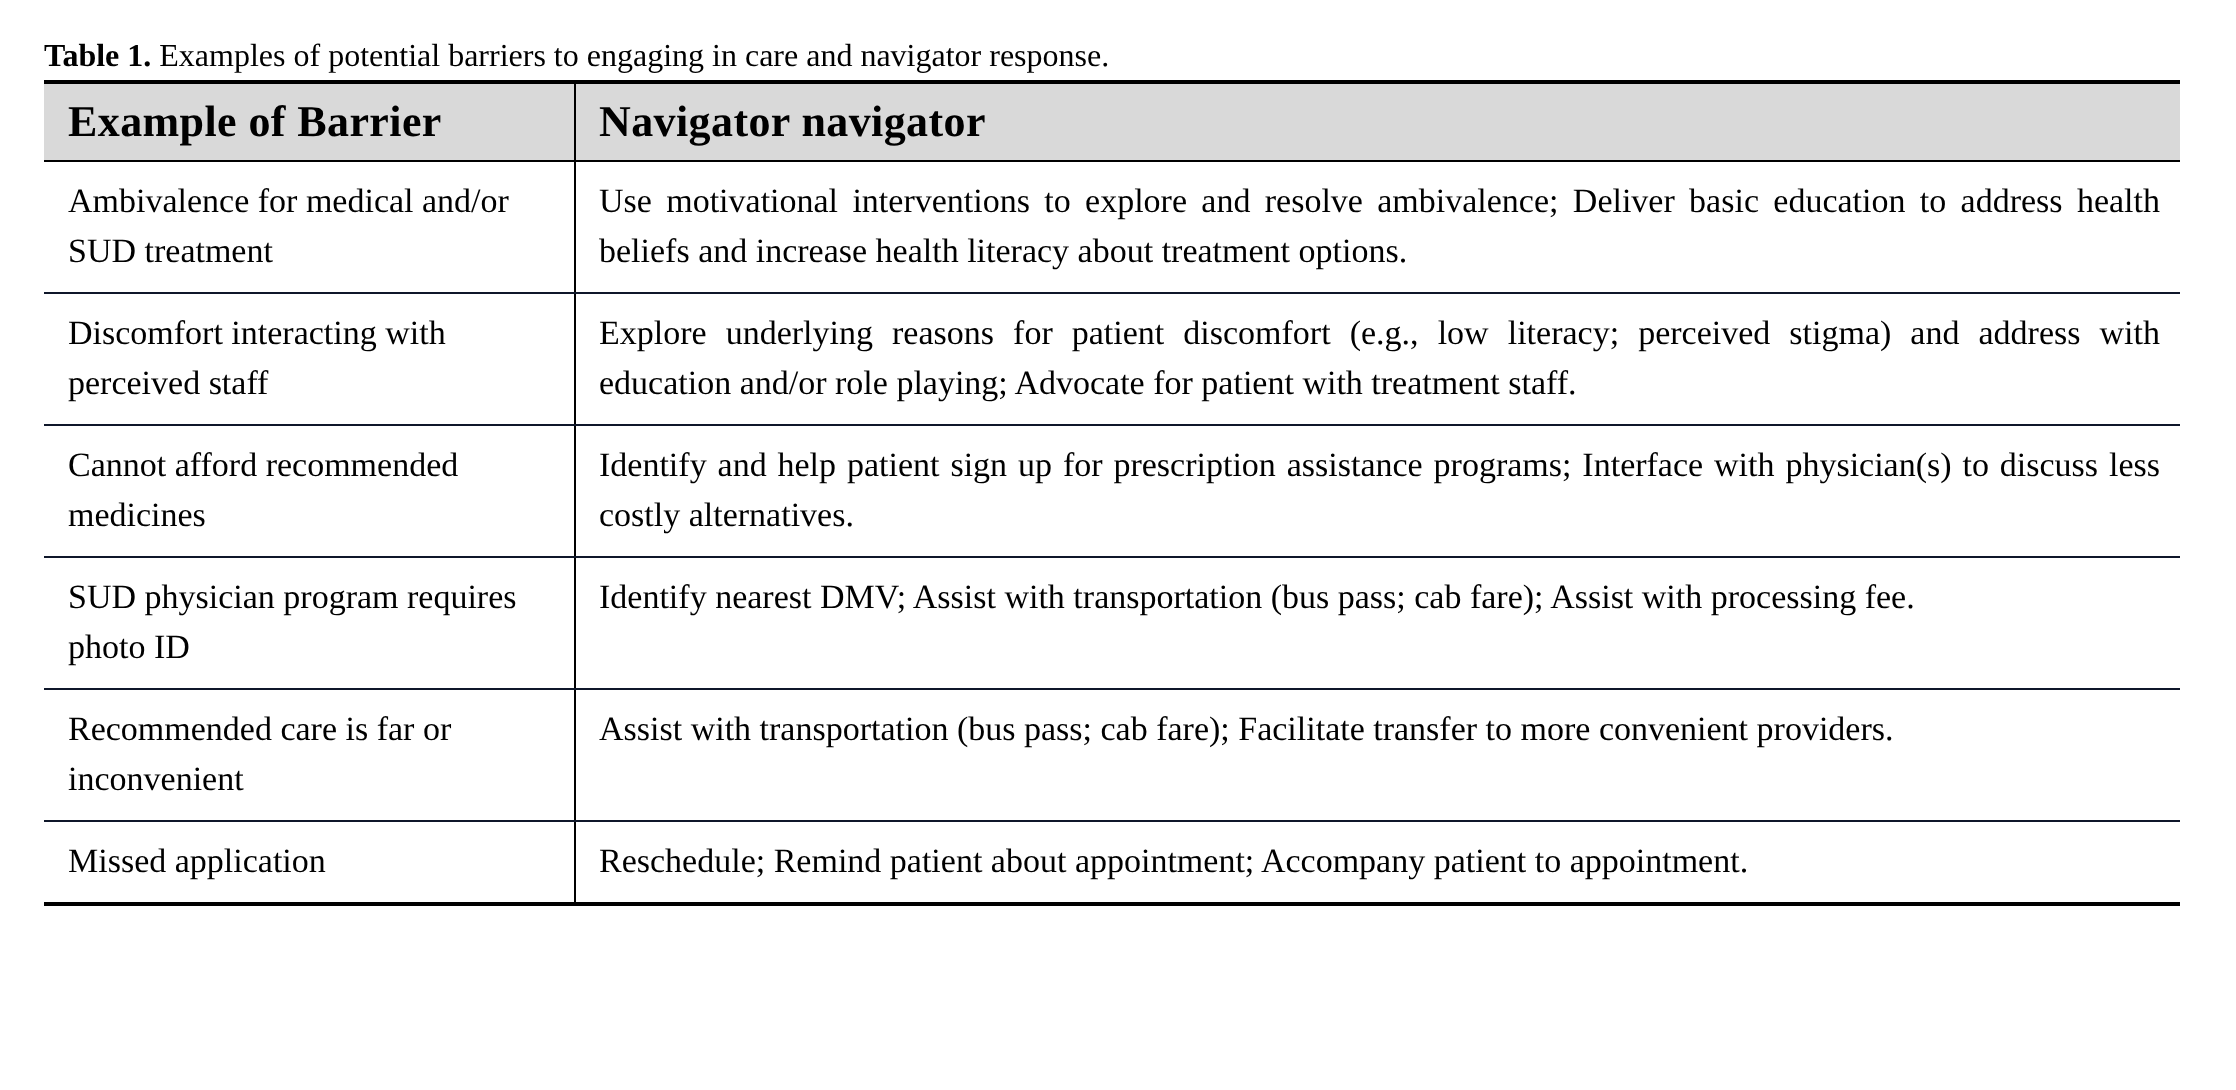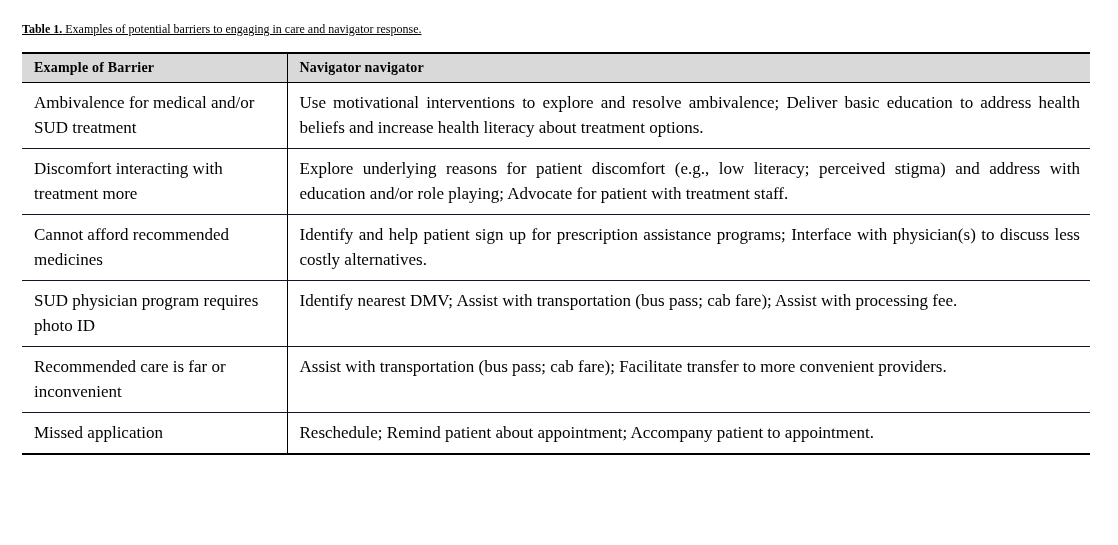--- a/index.html
+++ b/index.html
@@ -15,43 +15,42 @@
     overflow: hidden;
   }
   .page {
     position: relative;
     width: 1118px;
     height: 545px;
     box-sizing: border-box;
     padding: 18px 20px 0 22px;
   }
   .caption {
-    font-size: 12px;
+    font-size: 16px;
     line-height: 22px;
-    margin-bottom: 12px;
+    margin-bottom: 0;
     white-space: nowrap;
-    text-decoration: underline;
   }
   .caption .cap-label {
     font-weight: bold;
   }
   table.tbl {
     border-collapse: collapse;
     table-layout: fixed;
     width: 1068px;
     font-size: 17px;
   }
   table.tbl col.c1 { width: 265px; }
   table.tbl col.c2 { width: 803px; }
 
   table.tbl thead th {
     background: #d9d9d9;
     font-weight: bold;
     text-align: left;
-    font-size: 14px;
+    font-size: 22px;
     padding: 6px 10px 6px 12px;
     border-top: 2.5px solid #000;
     border-bottom: 1px solid #000;
     vertical-align: middle;
     letter-spacing: 0.2px;
   }
   table.tbl thead th.col-head-1 {
     border-right: 1px solid #000;
   }
   table.tbl tbody td {
@@ -90,21 +89,21 @@
         <th class="col-head-1">Example of Barrier</th>
         <th class="col-head-2">Navigator navigator</th>
       </tr>
     </thead>
     <tbody>
       <tr>
         <td class="c-barrier">Ambivalence for medical and/or SUD treatment</td>
         <td class="c-response">Use motivational interventions to explore and resolve ambivalence; Deliver basic education to address health beliefs and increase health literacy about treatment options.</td>
       </tr>
       <tr>
-        <td class="c-barrier">Discomfort interacting with treatment more</td>
+        <td class="c-barrier">Discomfort interacting with perceived staff</td>
         <td class="c-response">Explore underlying reasons for patient discomfort (e.g., low literacy; perceived stigma) and address with education and/or role playing; Advocate for patient with treatment staff.</td>
       </tr>
       <tr>
         <td class="c-barrier">Cannot afford recommended medicines</td>
         <td class="c-response">Identify and help patient sign up for prescription assistance programs; Interface with physician(s) to discuss less costly alternatives.</td>
       </tr>
       <tr>
         <td class="c-barrier">SUD physician program requires photo ID</td>
         <td class="c-response">Identify nearest DMV; Assist with transportation (bus pass; cab fare); Assist with processing fee.</td>
       </tr>

